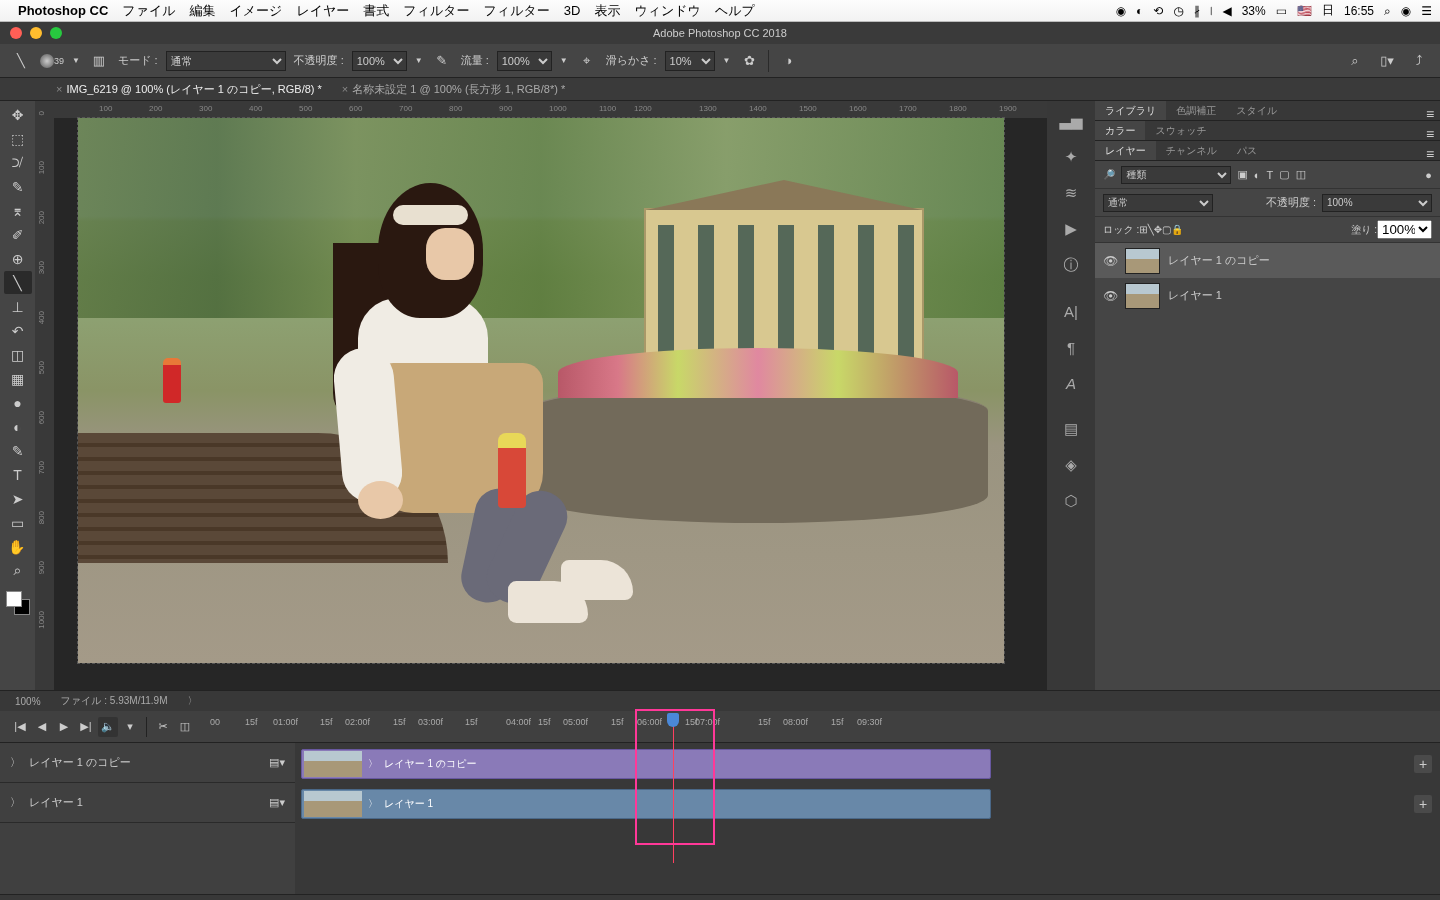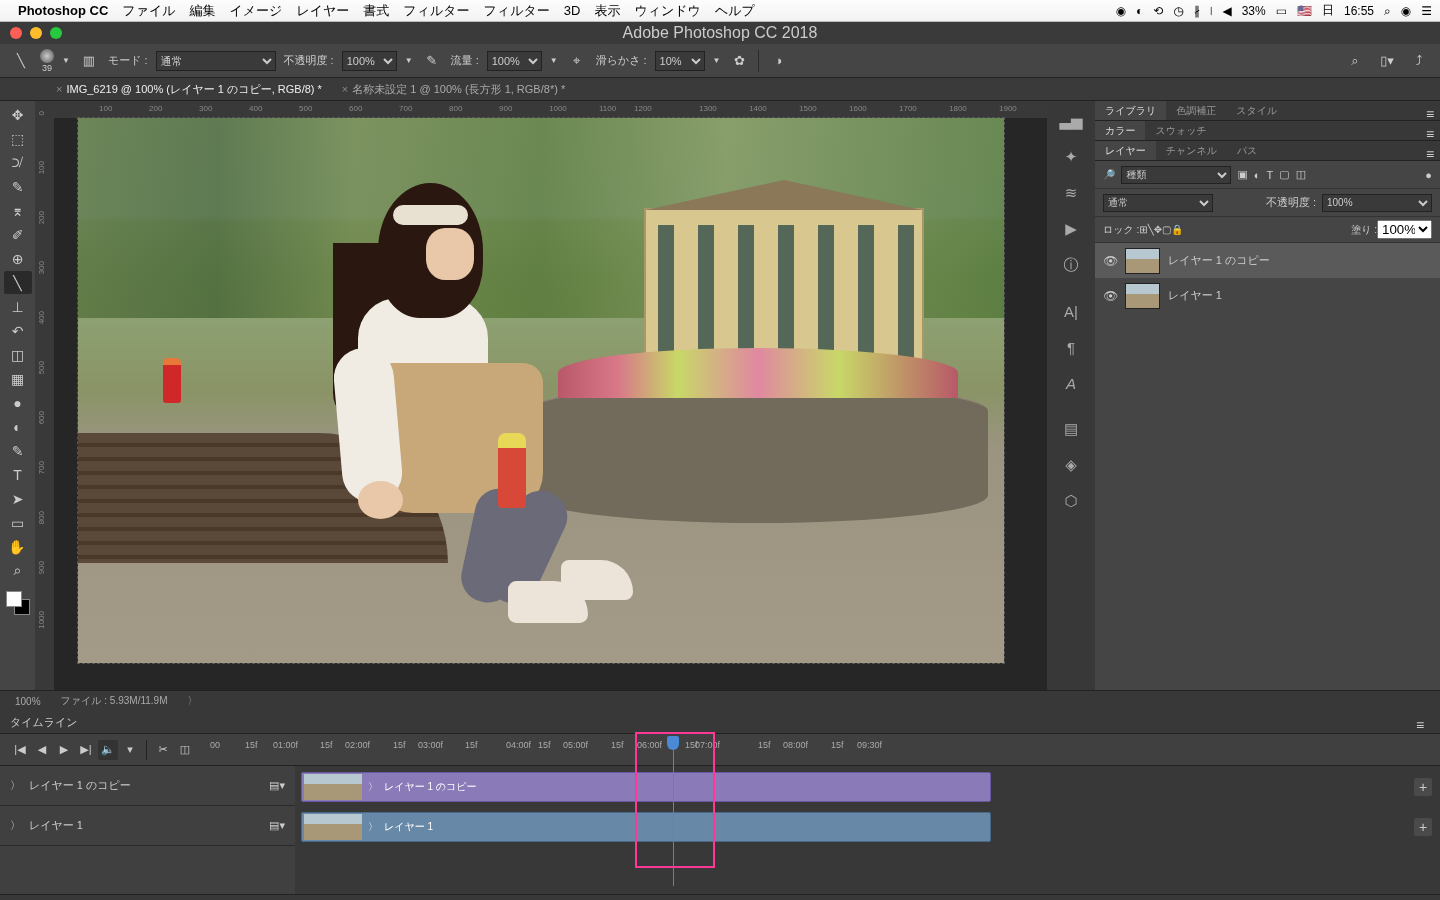--- a/index.html
+++ b/index.html
@@ -7,21 +7,21 @@
 .menubar{height:22px;background:linear-gradient(#fdfdfd,#f2f2f2);display:flex;align-items:center;color:#000;font-size:13px;padding:0 8px;border-bottom:1px solid #bbb}
 .menubar .apple{font-size:14px;margin-right:10px}
 .menubar .appname{font-weight:600;margin-right:14px}
 .menubar .mitem{margin-right:14px}
 .menubar .right{margin-left:auto;display:flex;align-items:center;gap:10px;font-size:12px}
 .menubar .right span{display:flex;align-items:center}
 .titlebar{height:22px;background:#3a3a3a;display:flex;align-items:center;position:relative}
 .tbtns{display:flex;gap:8px;margin-left:10px}
 .tbtn{width:12px;height:12px;border-radius:50%}
 .tred{background:#ff5f56}.tyel{background:#ffbd2e}.tgrn{background:#27c93f}
-.wtitle{position:absolute;left:50%;transform:translateX(-50%);color:#ccc;font-size:16px}
+.wtitle{position:absolute;left:50%;transform:translateX(-50%);color:#ccc;font-size:11px}
 .options{height:34px;background:#454545;display:flex;align-items:center;padding:0 10px;gap:8px;border-bottom:1px solid #222;font-size:11px}
 .options .sep{width:1px;height:22px;background:#2a2a2a}
 .options select{background:#3a3a3a;color:#ccc;border:1px solid #222;height:20px;font-size:11px}
 .options .rt{margin-left:auto;display:flex;gap:10px}
 .iconbox{width:22px;height:22px;display:flex;align-items:center;justify-content:center;color:#ccc;font-size:13px}
 .tabs{height:23px;background:#3a3a3a;display:flex;align-items:center;padding-left:46px;border-bottom:1px solid #222}
 .tab{color:#aaa;font-size:11px;padding:0 10px;display:flex;align-items:center;gap:4px}
 .tab.active{color:#eee}
 .tab .x{font-size:11px;color:#888}
 .main{display:flex;height:589px}
@@ -136,21 +136,21 @@
   <div class="tbtns">
     <div class="tbtn tred"></div>
     <div class="tbtn tyel"></div>
     <div class="tbtn tgrn"></div>
   </div>
   <div class="wtitle">Adobe Photoshop CC 2018</div>
 </div>
 
 <div class="options">
   <div class="iconbox">╲</div>
-  <div style="display:flex;flex-direction:column;align-items:center">
+  <div style="display:flex;flex-direction:row;align-items:center">
     <div style="width:14px;height:14px;background:radial-gradient(#ccc,#555);border-radius:50%"></div>
     <span style="font-size:9px">39</span>
   </div>
   <span style="font-size:8px">▼</span>
   <div class="iconbox">▥</div>
   <span>モード :</span>
   <select style="width:120px"><option>通常</option></select>
   <span>不透明度 :</span>
   <select style="width:55px"><option>100%</option></select>
   <span style="font-size:8px">▼</span>
@@ -343,24 +343,20 @@
   </div>
 </div>
 
 <div class="status">
   <span>100%</span>
   <span>ファイル : 5.93M/11.9M</span>
   <span>〉</span>
 </div>
 
 <div class="timeline">
-  <div class="tlhead">
-    <span>タイムライン</span>
-    <div style="margin-left:auto" class="menuicon"></div>
-  </div>
   <div class="tlctrl">
     <div class="tlbtns">
       <div class="tlbtn">|◀</div>
       <div class="tlbtn">◀</div>
       <div class="tlbtn">▶</div>
       <div class="tlbtn">▶|</div>
       <div class="tlbtn" style="background:#333;border-radius:2px">🔈</div>
       <div class="tlbtn">▾</div>
       <div style="width:1px;height:20px;background:#222;margin:0 4px"></div>
       <div class="tlbtn">✂</div>

